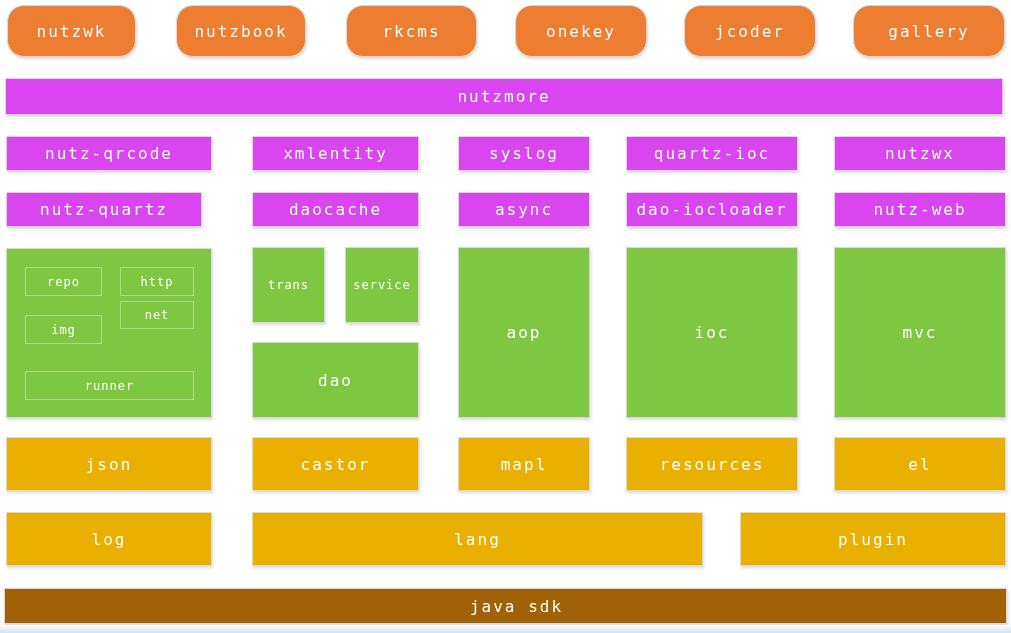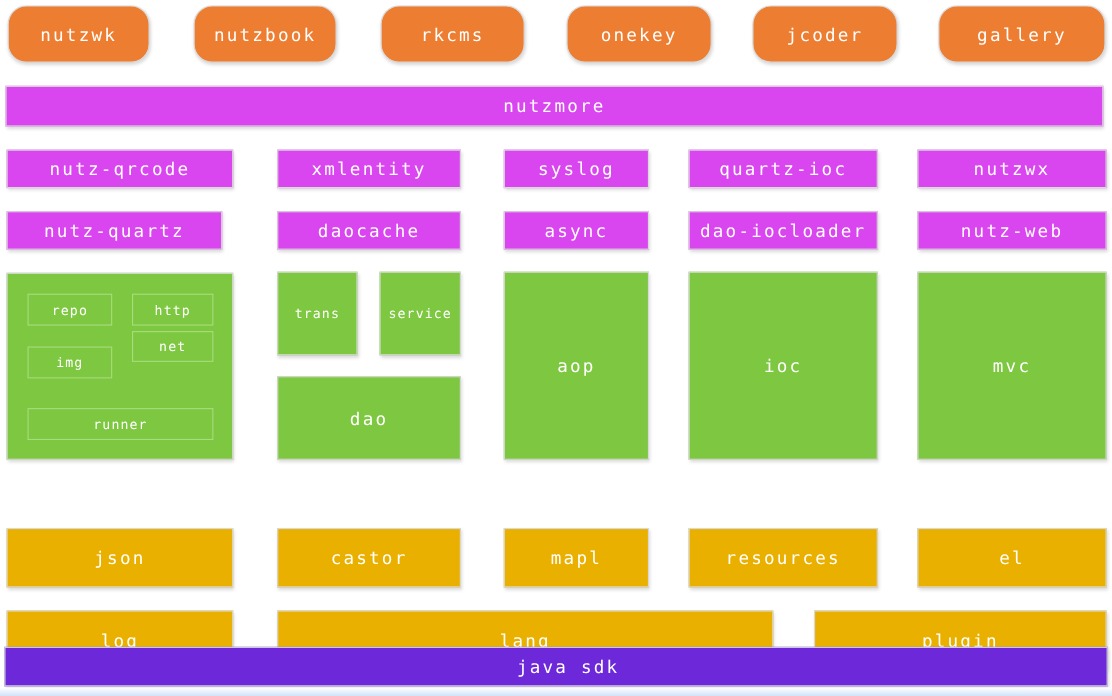--- a/index.html
+++ b/index.html
@@ -15,22 +15,22 @@
     box-sizing:border-box;
     display:flex;align-items:center;justify-content:center;
     color:#ffffff;
     font-size:16px;letter-spacing:2px;
     border:1px solid #d9d9d9;
     box-shadow:1px 2px 3px rgba(0,0,0,0.15);
   }
   .orange{background:#ED7D31;border-radius:17px;}
   .blue{background:#d946ef;}
   .green{background:#7DC741;}
-  .gold{background:#E9B000;margin-top:43px;}
-  .dark{background:#6d28d9;padding-left:22px;}
+  .gold{background:#E9B000;}
+  .dark{background:#a16207;padding-left:22px;}
   .subbox{
     position:absolute;
     box-sizing:border-box;
     display:flex;align-items:center;justify-content:center;
     color:#ffffff;
     font-size:12px;letter-spacing:1px;
     border:1px solid #a8dc7d;
     background:transparent;
     text-align:right;
   }

